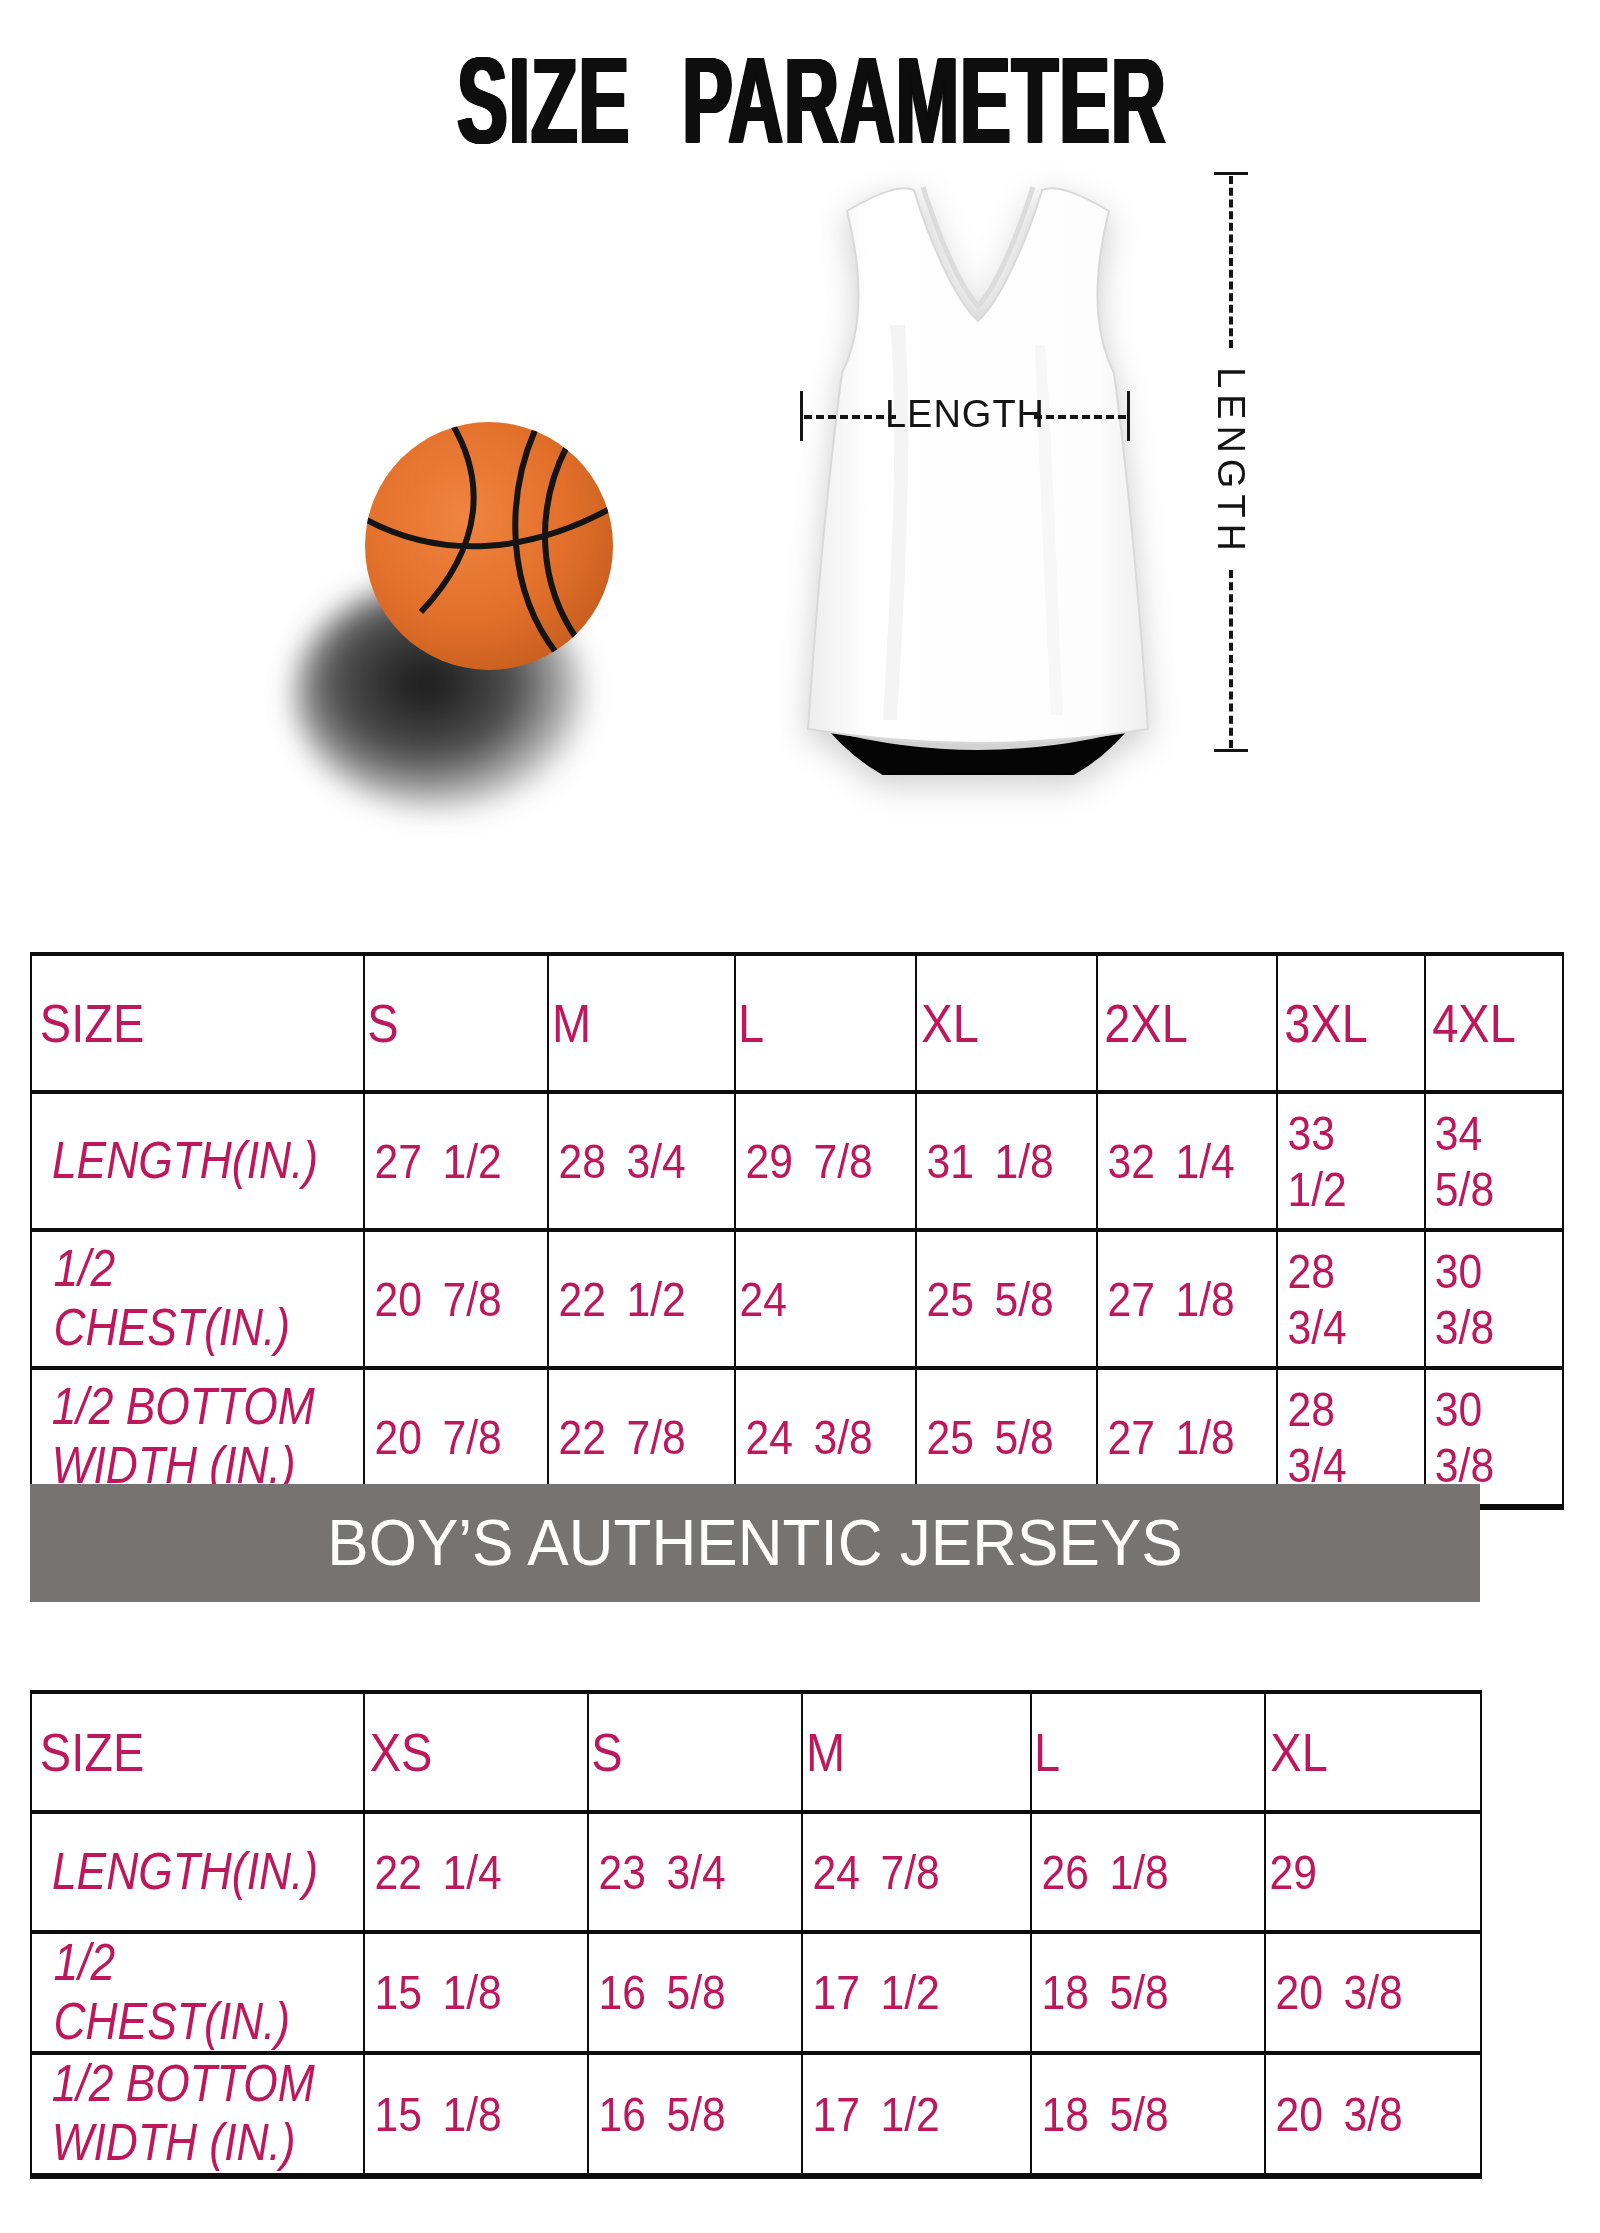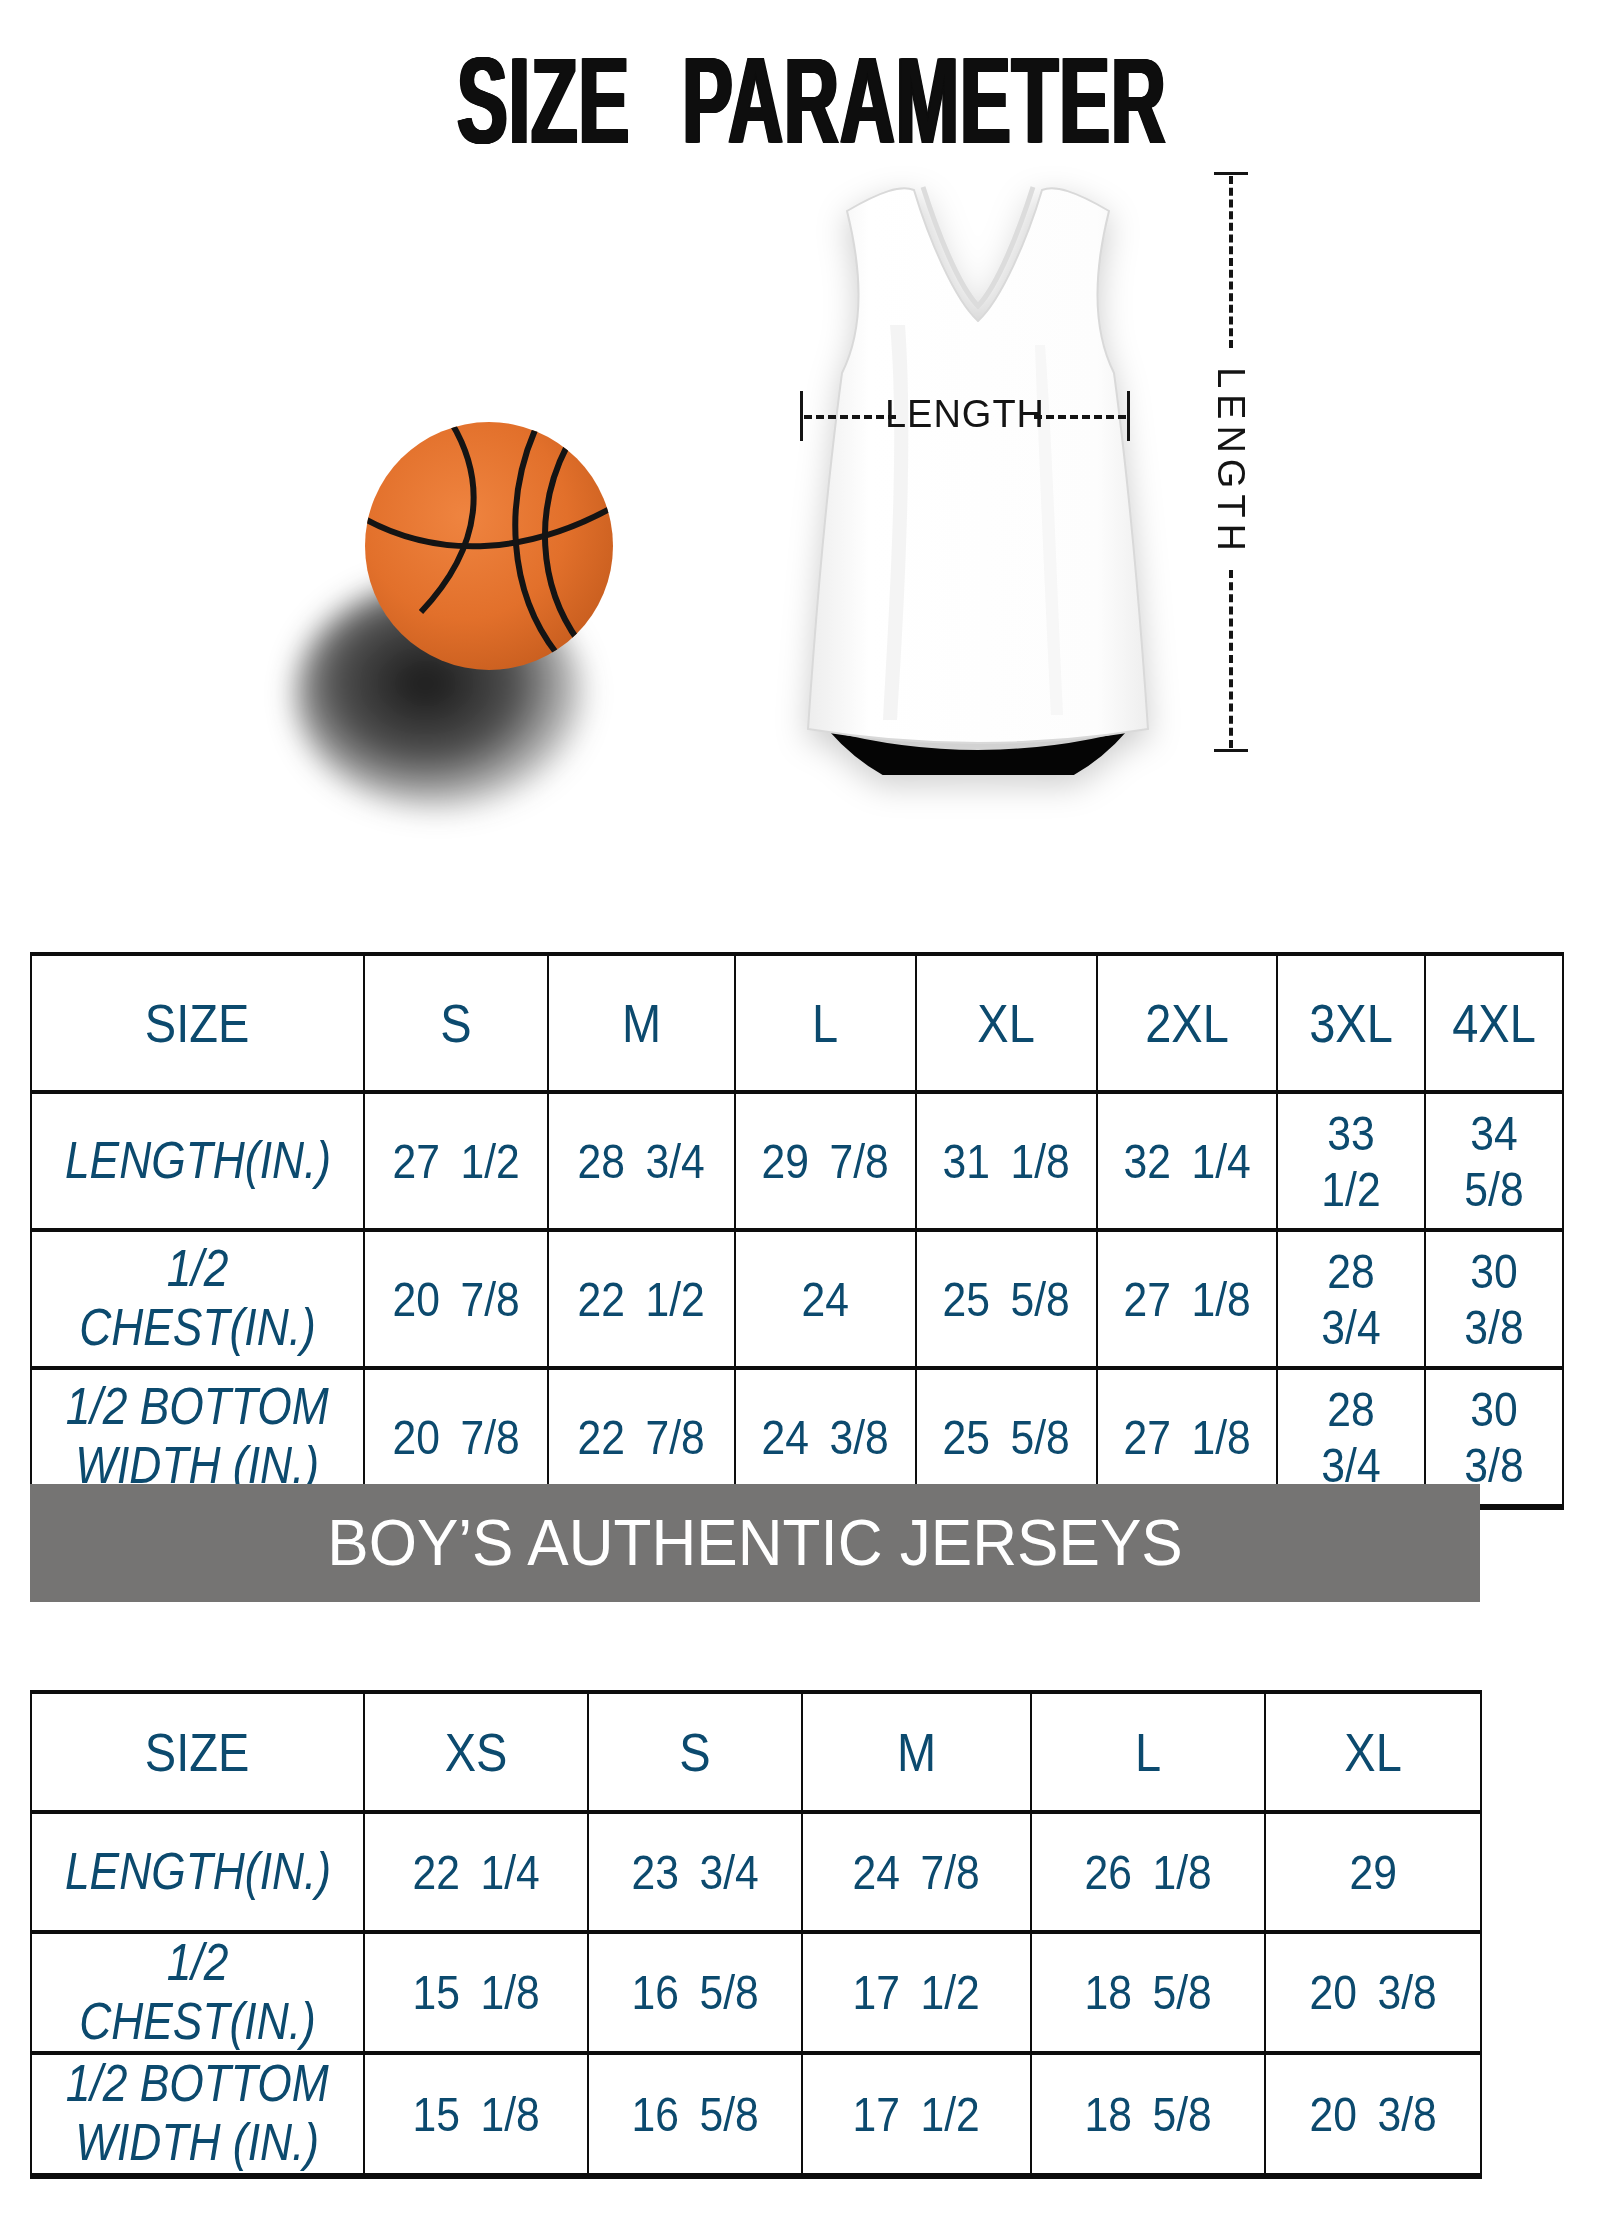--- a/index.html
+++ b/index.html
@@ -43,21 +43,21 @@
         background:#757473;color:#ffffff;}
   .band-text{transform:scaleX(0.97);white-space:nowrap;}
   .band-men{left:30px;top:803px;width:1532px;height:149px;font-size:74px;}
   .band-boys{left:30px;top:1484px;width:1450px;height:118px;font-size:64px;}
 
   table.size-table{position:absolute;border-collapse:collapse;table-layout:fixed;background:#fff;}
   table.men{left:30px;top:952px;width:1532px;}
   table.boys{left:30px;top:1690px;width:1450px;}
   .size-table td,.size-table th{border-left:2px solid #0d0d0d;border-right:2px solid #0d0d0d;
     border-top:4px solid #0d0d0d;border-bottom:4px solid #0d0d0d;
-    text-align:center;vertical-align:middle;padding:0;font-weight:400;color:#0c4a6e;}
+    text-align:left;vertical-align:middle;padding:0;font-weight:400;color:#be185d;}
   table.men{border-top:3px solid #0d0d0d;}
   .size-table tr:last-child td{border-bottom:6px solid #0d0d0d;}
   .size-table .cond{display:inline-block;transform:scaleX(0.87);white-space:pre-line;line-height:1.15;}
   .hdr{font-size:54px;}
   .rowlab{font-size:51px;font-style:italic;}
   .val{font-size:49px;word-spacing:10px;}
 </style>
 </head>
 <body>
 

